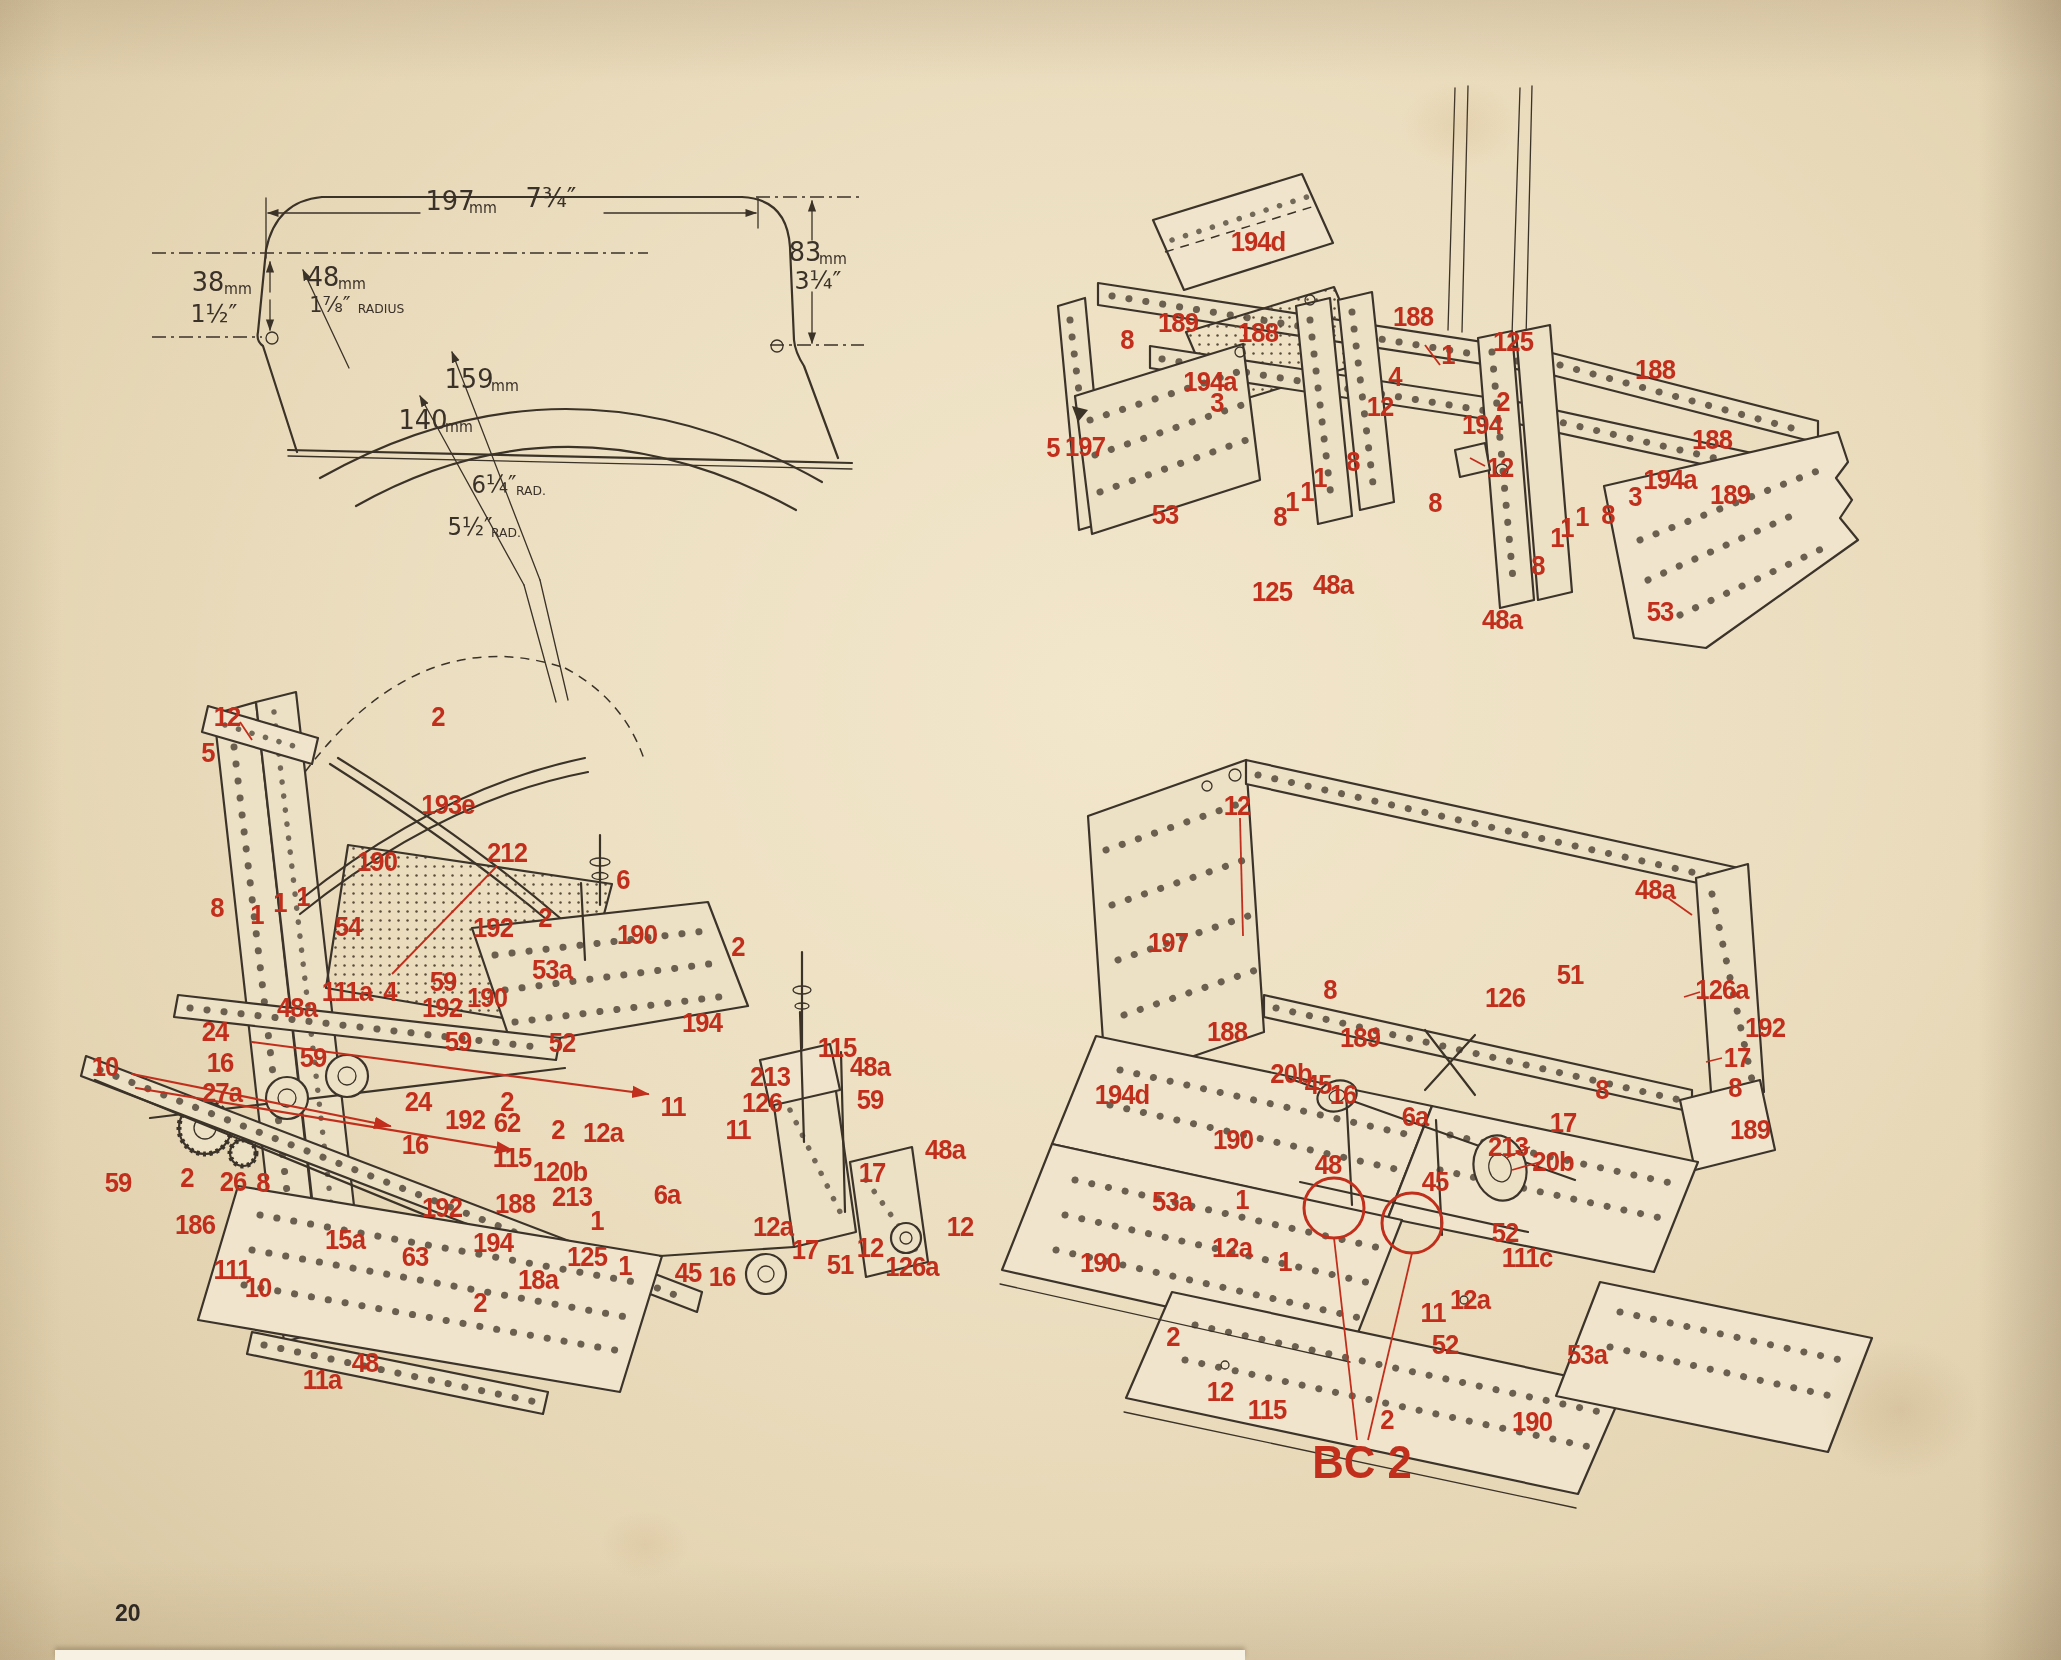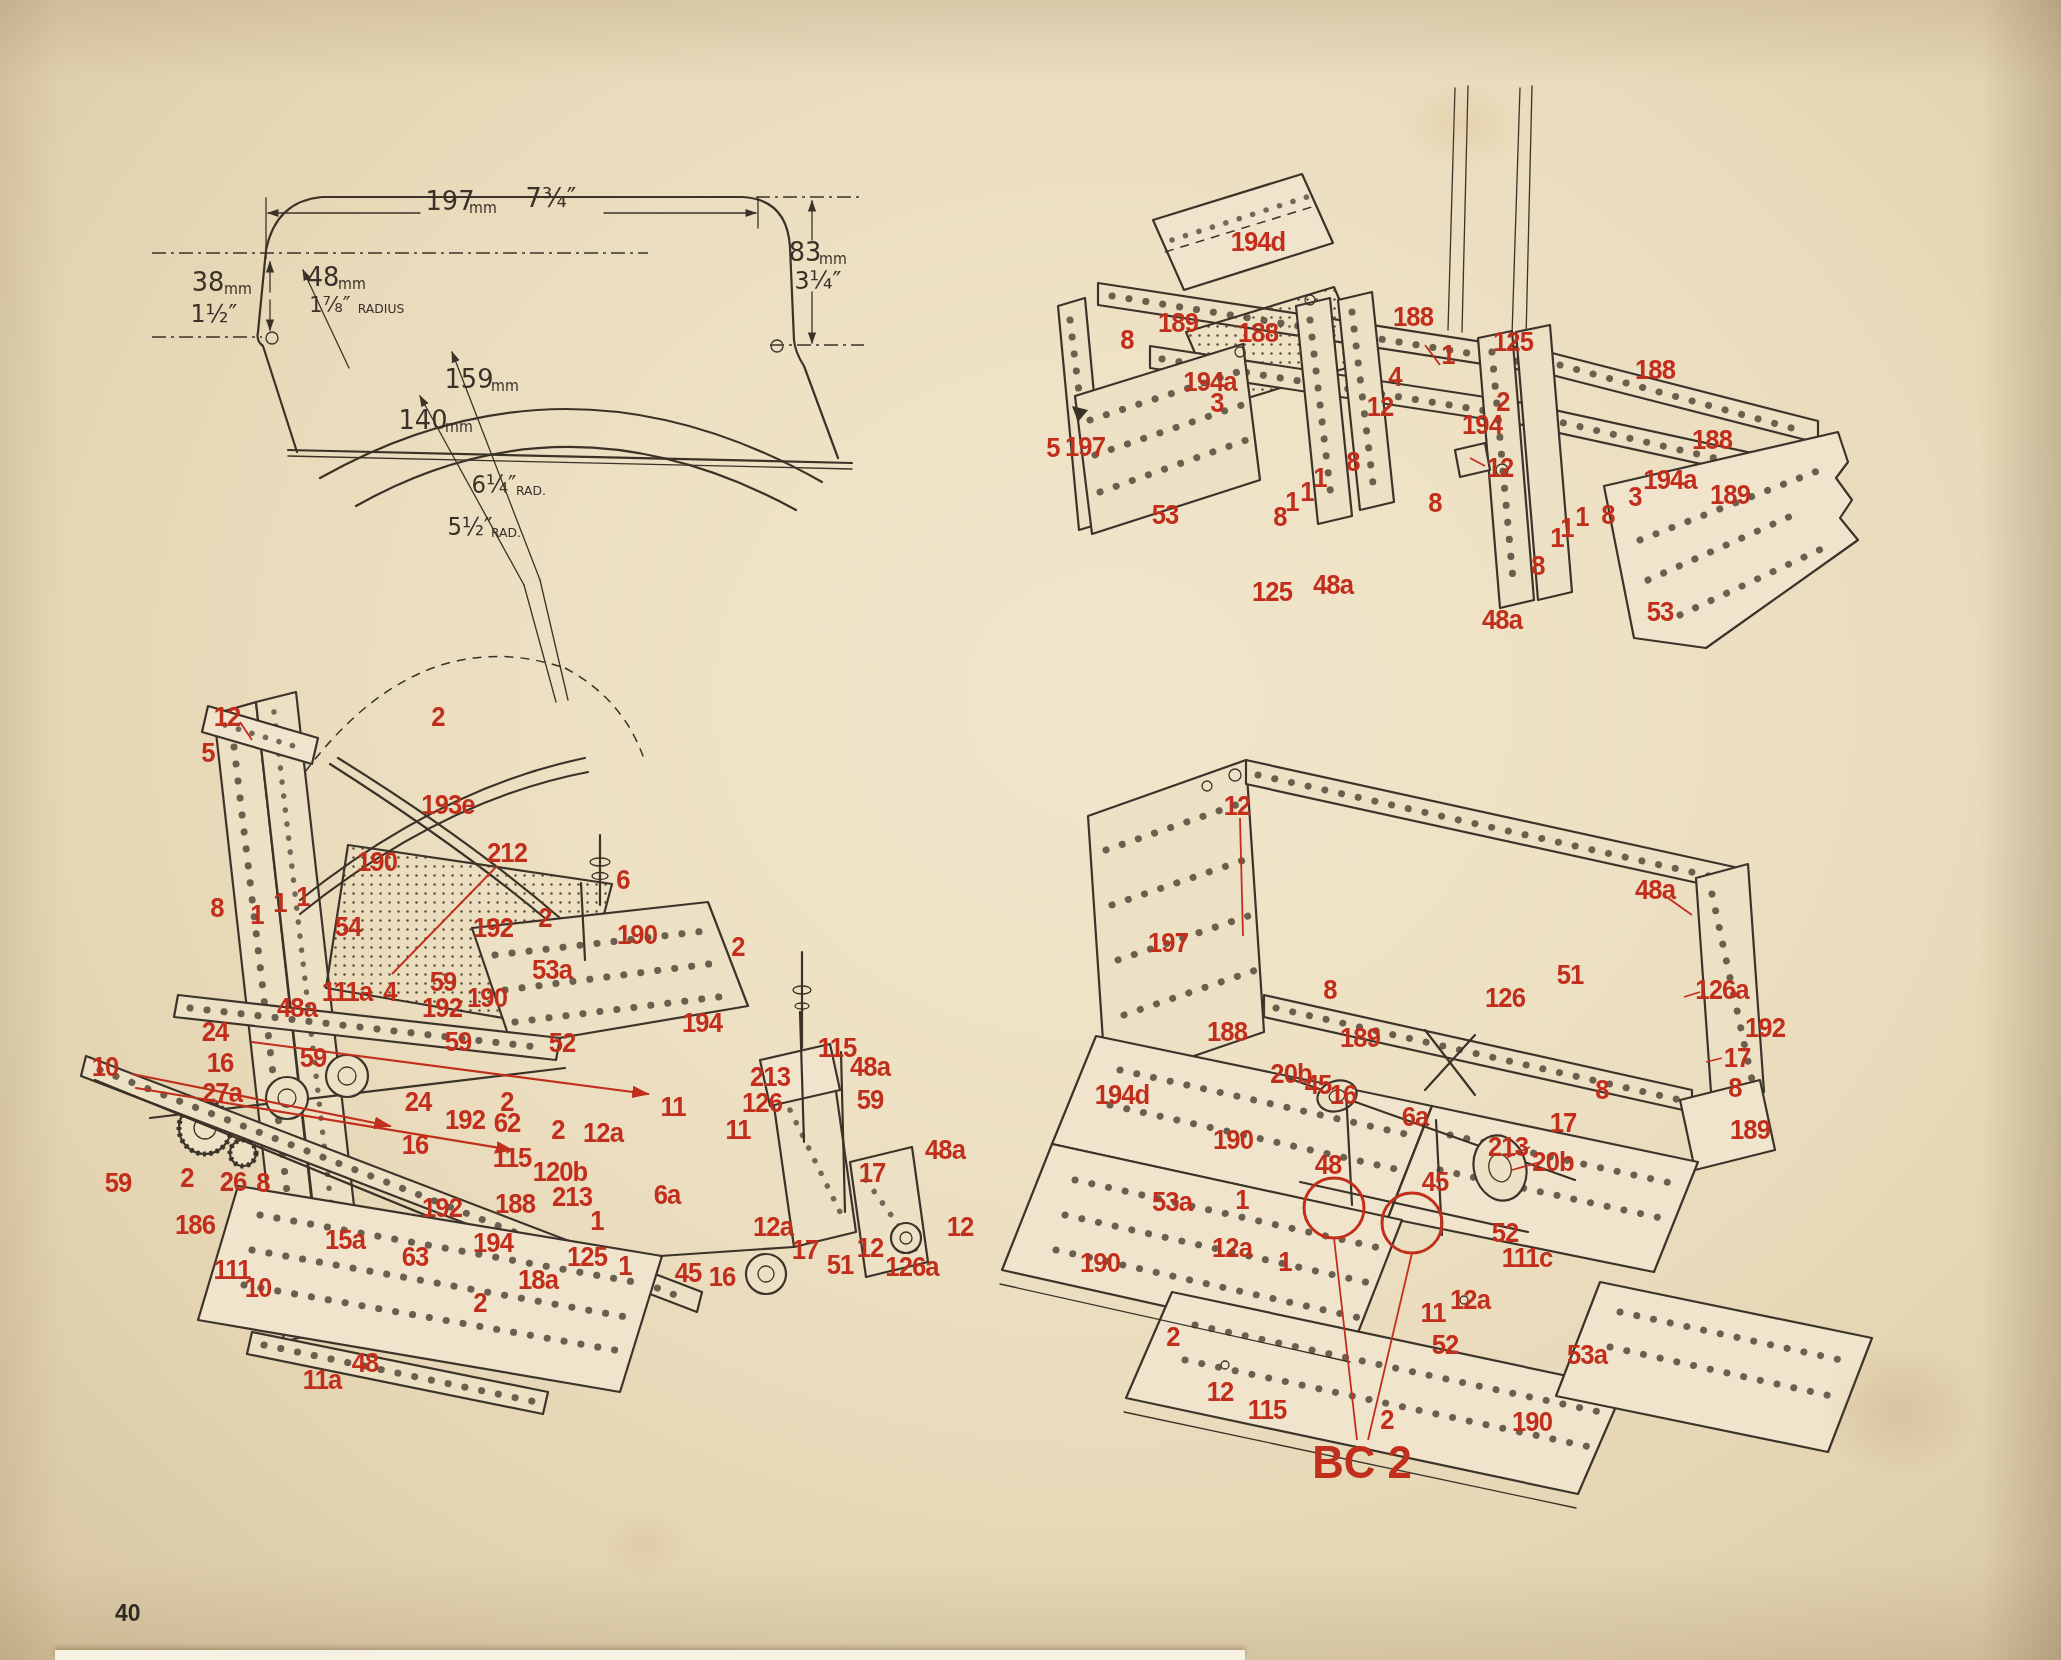--- a/index.html
+++ b/index.html
@@ -427,19 +427,19 @@
       <span class="lbl red" style="left: 1173px; top: 1337px;">2</span>
       <span class="lbl red" style="left: 1445px; top: 1345px;">52</span>
       <span class="lbl red" style="left: 1587px; top: 1355px;">53a</span>
       <span class="lbl red" style="left: 1220px; top: 1392px;">12</span>
       <span class="lbl red" style="left: 1267px; top: 1410px;">115</span>
       <span class="lbl red" style="left: 1387px; top: 1420px;">2</span>
       <span class="lbl red" style="left: 1532px; top: 1422px;">190</span>
       <span class="lbl red big" style="left: 1362px; top: 1462px;">BC 2</span>
     </div>
 
-  <span id="pageno">40</span>
+  <span id="pageno">20</span>
 
   <div class="stain" style="left:1400px;top:80px;width:120px;height:90px;background:radial-gradient(ellipse,rgba(190,140,80,.14),transparent 70%);"></div>
   <div class="stain" style="left:600px;top:1510px;width:90px;height:70px;background:radial-gradient(ellipse,rgba(180,130,75,.12),transparent 70%);"></div>
   <div class="stain" style="left:1820px;top:1340px;width:160px;height:140px;background:radial-gradient(ellipse,rgba(150,110,65,.16),transparent 70%);"></div>
   <div id="bottom-edge"></div>
 </div>
 
 </body></html>

